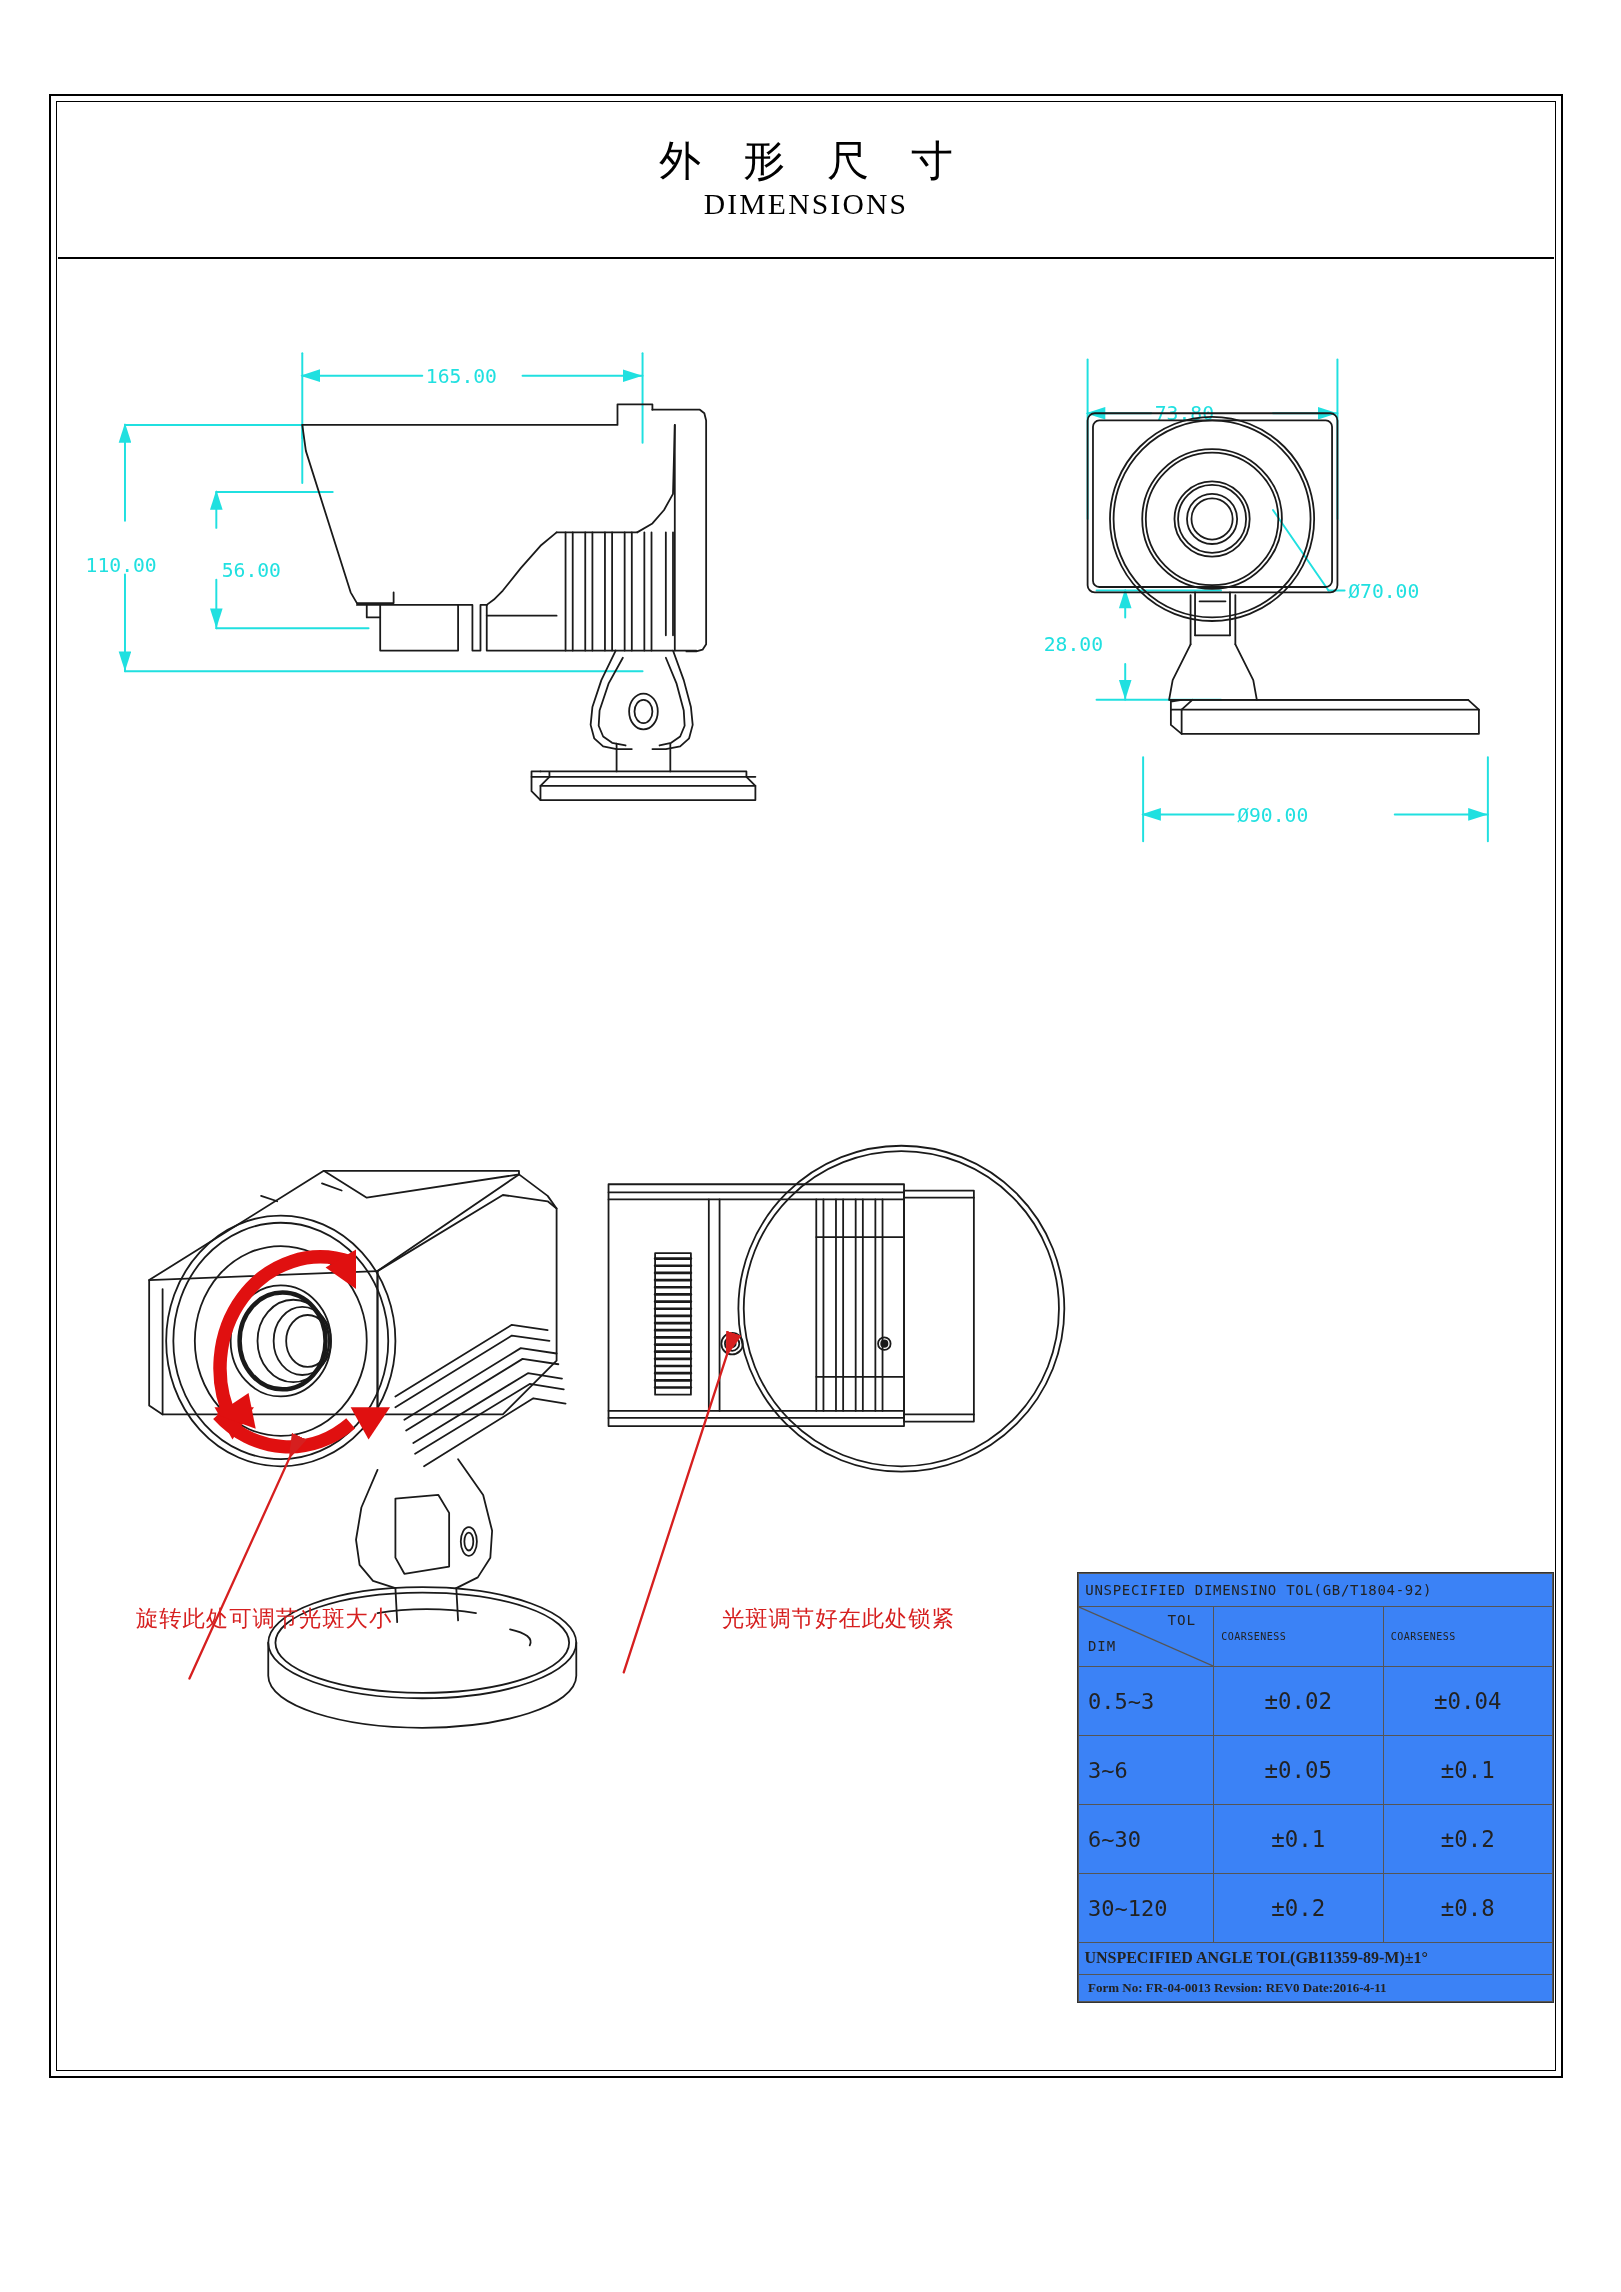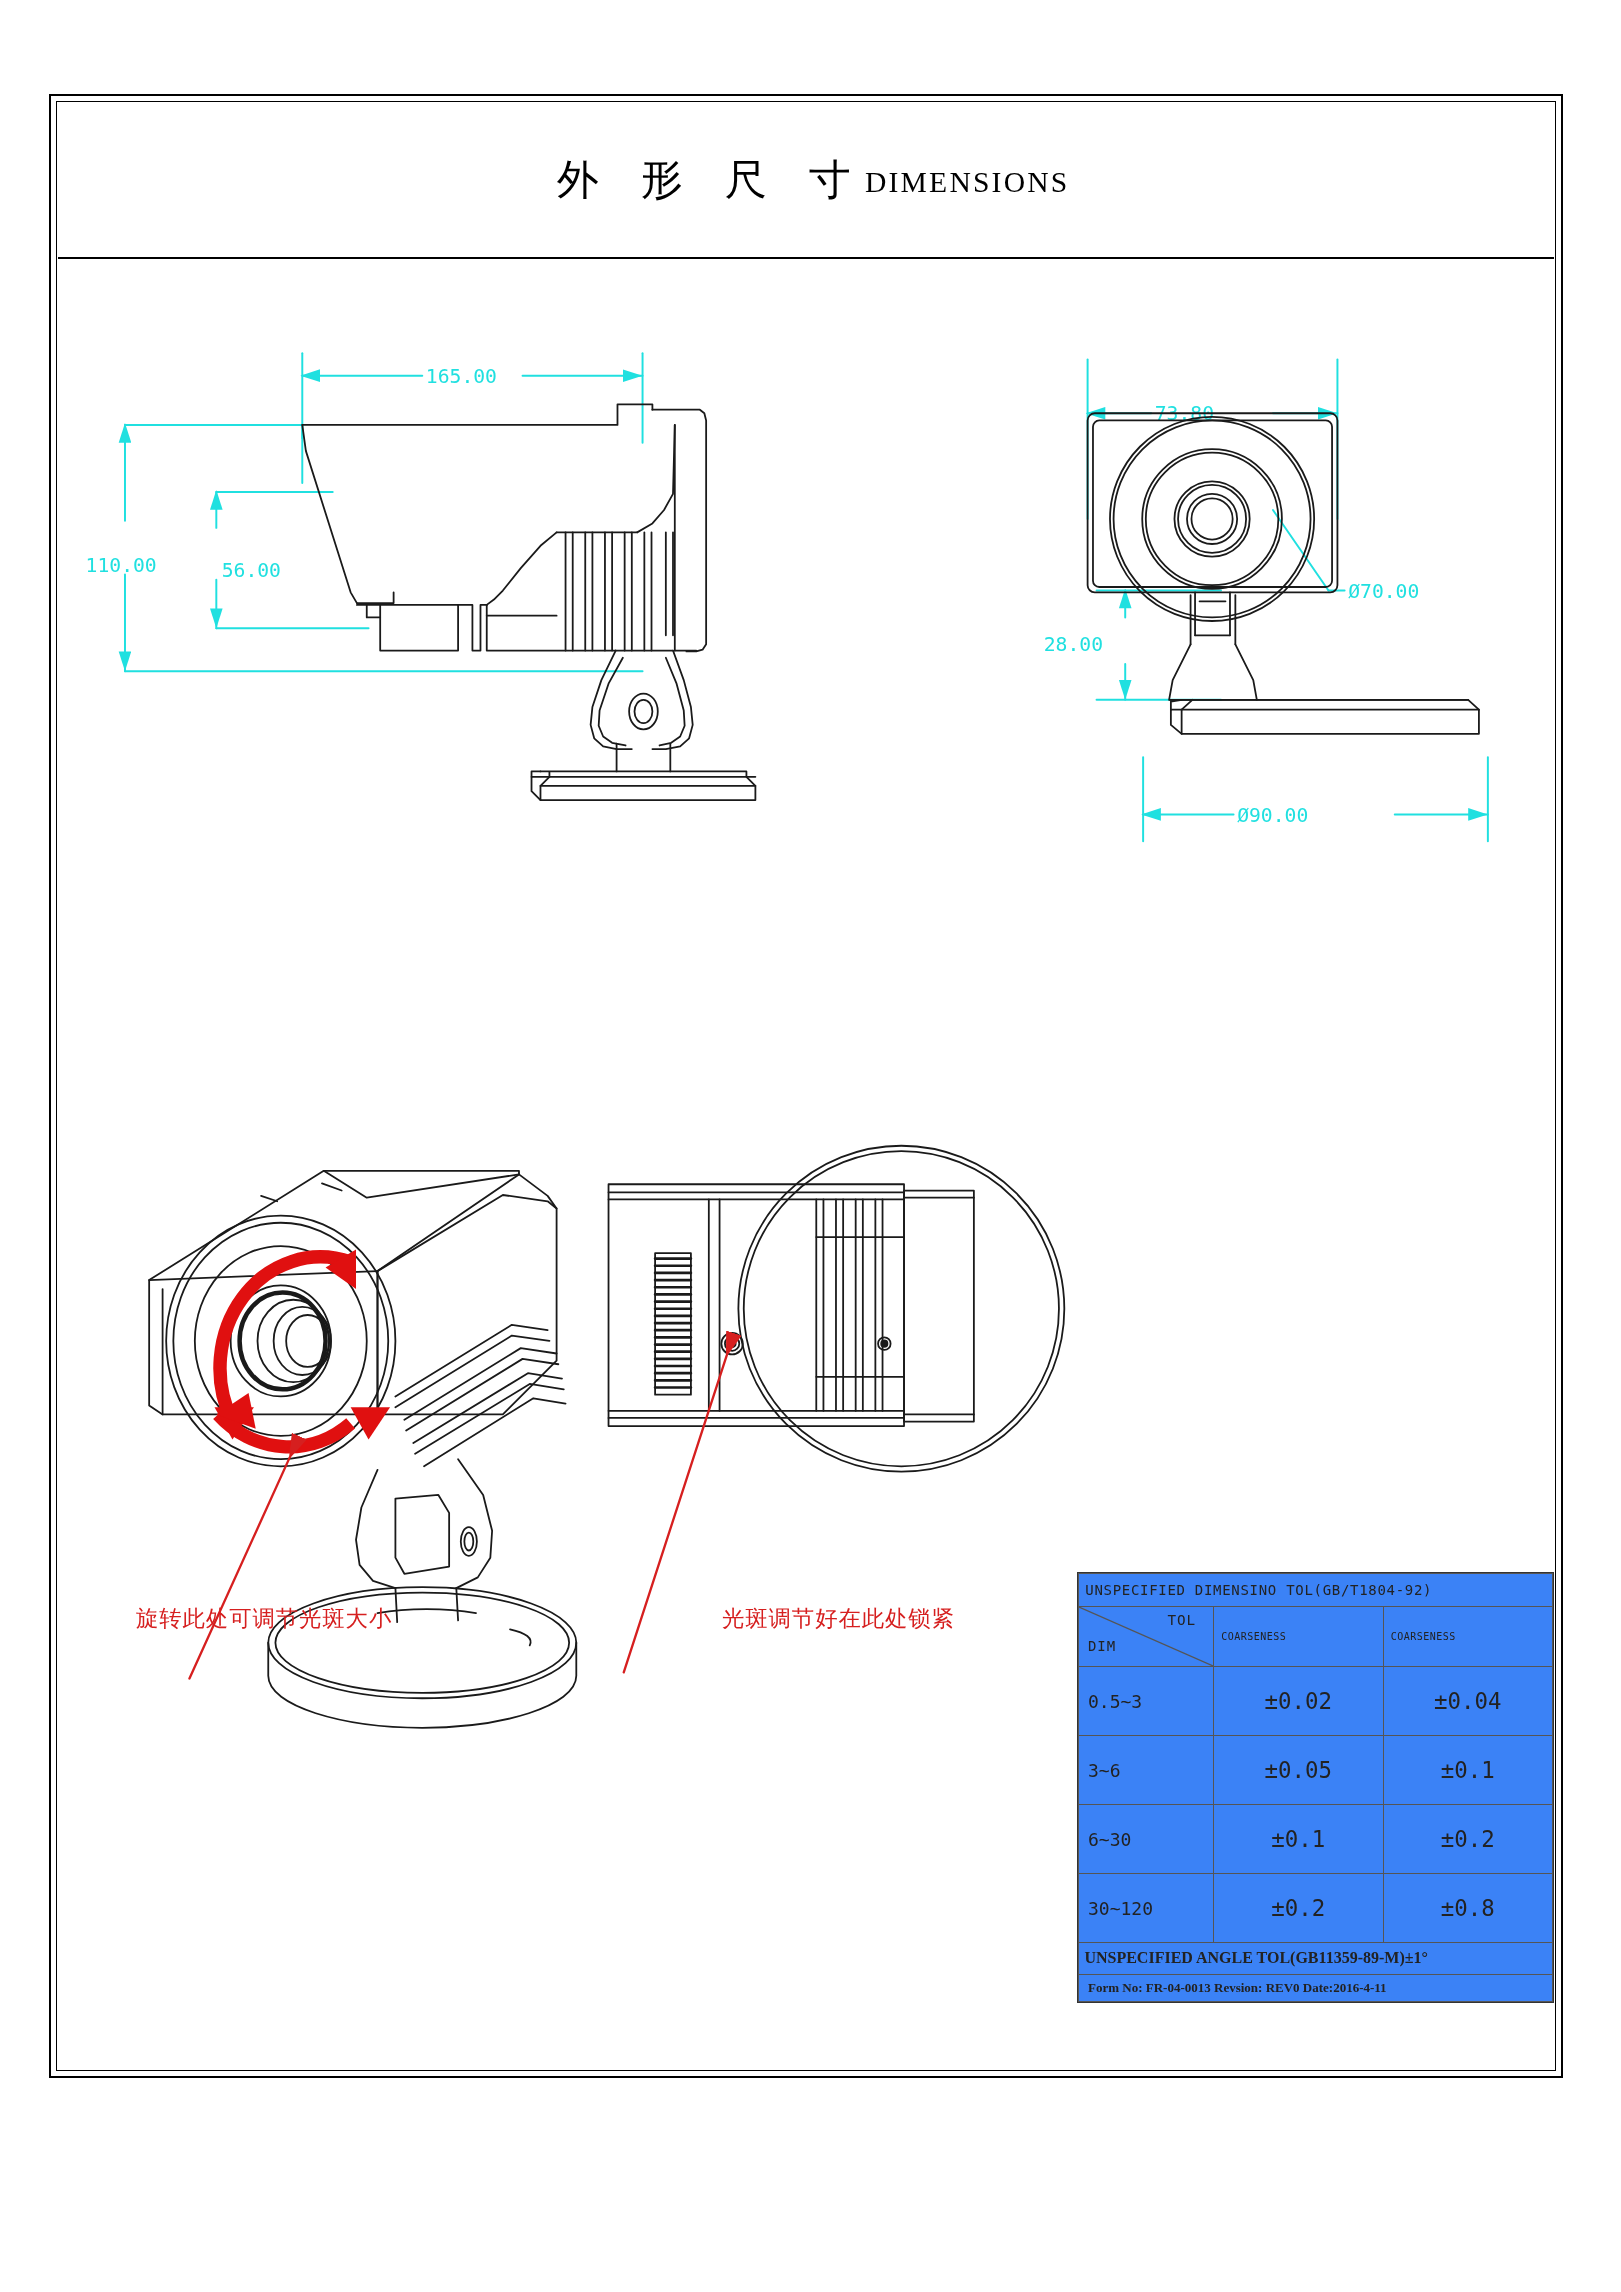--- a/index.html
+++ b/index.html
@@ -12,21 +12,21 @@
   }
   #sheet-inner{
     position:absolute;left:5.4px;top:5.4px;right:5.4px;bottom:5.4px;
     border:1.8px solid #000;box-sizing:border-box;
   }
 
   
   #title-block{
     position:absolute;left:7.2px;top:7.2px;right:7.2px;height:156px;
     border-bottom:2.7px solid #000;box-sizing:border-box;
-    display:flex;align-items:center;justify-content:center;
+    display:flex;flex-direction:column;align-items:center;justify-content:center;
   }
   #title-cn{
     font-family:"DejaVu Serif",serif;font-size:42px;letter-spacing:14.3px;
     color:#000;line-height:1.05;padding-left:14.3px;
   }
   #title-en{
     font-family:"Liberation Serif",serif;font-size:29.6px;letter-spacing:2.2px;
     color:#000;margin-top:5.4px;
   }
 
@@ -45,21 +45,21 @@
   .tb-head{
     font-size:14px;letter-spacing:0.7px;padding:8px 6.3px;font-weight:400;
   }
   .tb-corner{
     position:relative;height:59px;width:134px;padding:0;
   }
   .tb-corner .lbl-tol{position:absolute;right:17px;top:4.5px;font-size:14.3px;letter-spacing:0.9px;}
   .tb-corner .lbl-dim{position:absolute;left:9px;bottom:12px;font-size:14px;letter-spacing:0.9px;}
   .tb-corner svg{position:absolute;left:0;top:0;}
   .tb-colhead{font-size:10px;letter-spacing:0.5px;padding:5.4px 7.2px;text-align:left;}
-  .tb-dim{font-size:18px;padding:10px 9px;text-align:left;color:#333;}
+  .tb-dim{font-size:22px;padding:10px 9px;text-align:left;color:#333;}
   .tb-val{font-size:22.4px;padding:21px 9px;text-align:center;color:#333;}
   .tb-angle{font-family:"Liberation Serif",serif;font-weight:bold;font-size:16px;padding:6.3px 5.4px;letter-spacing:0px;}
   .tb-form{font-family:"Liberation Serif",serif;font-weight:bold;font-size:13px;padding:5.4px 5.4px 5.4px 9px;letter-spacing:0px;}
 
   
   .redlabel{
     position:absolute;color:#d61f1f;font-family:"DejaVu Sans",sans-serif;
     font-size:22.4px;letter-spacing:0.9px;white-space:nowrap;font-weight:500;
   }
   #label-rotate{left:136px;top:1603px;}

